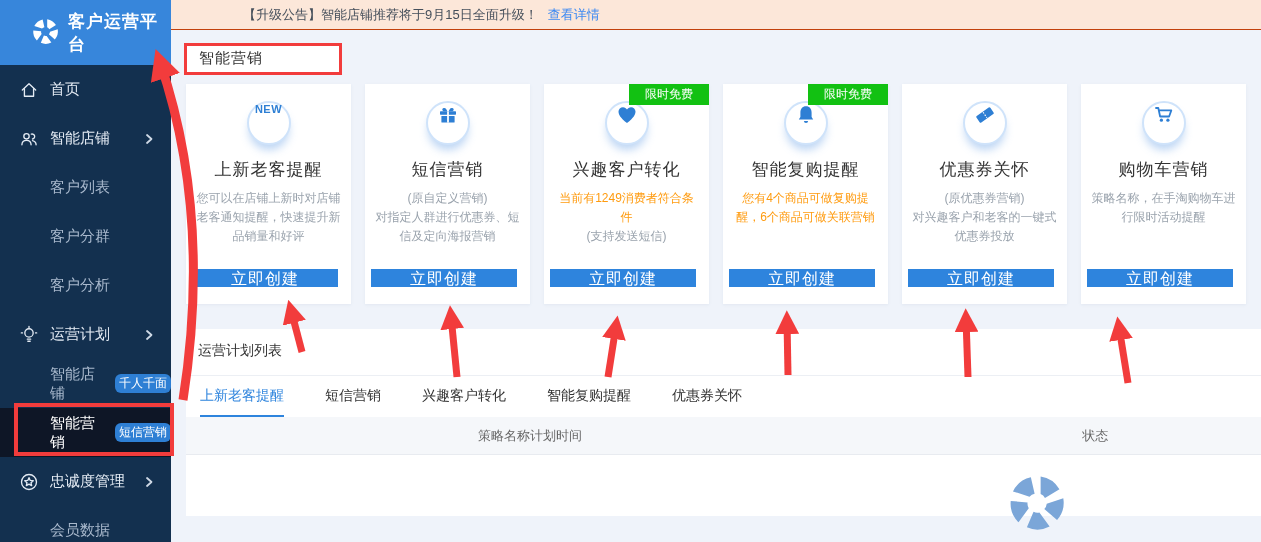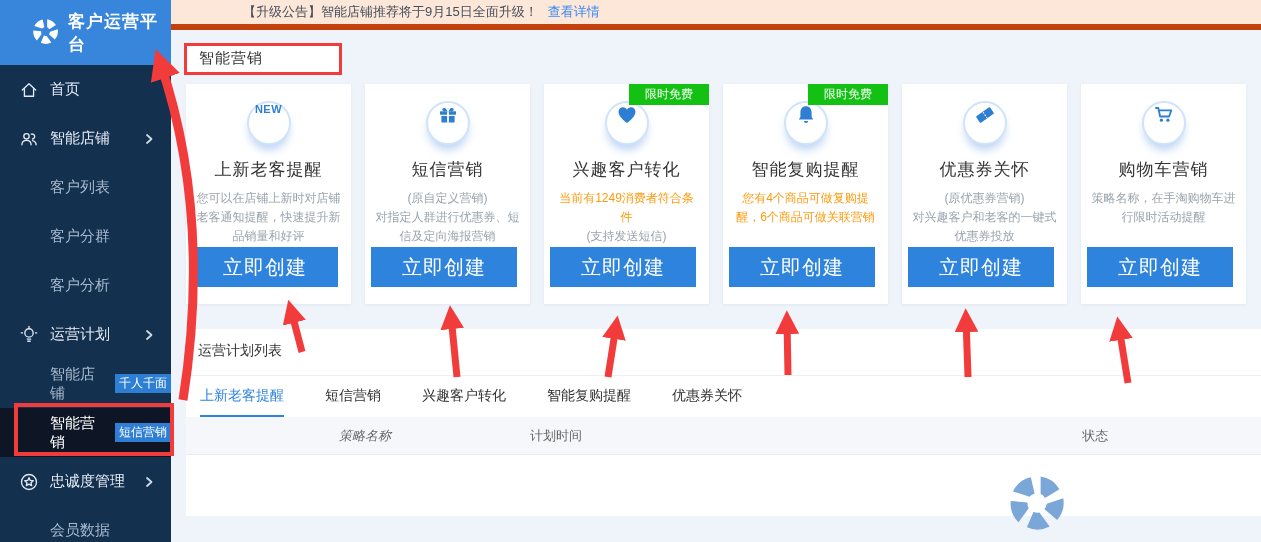--- a/index.html
+++ b/index.html
@@ -16,29 +16,29 @@
   .logo-text { color:#fff; font-size:17px; font-weight:bold; letter-spacing:1px; }
   .side-item { height:49px; display:flex; align-items:center; color:#e4ebf4;
     font-size:15px; cursor:pointer; position:relative; }
   .side-item.top { padding-left:18px;text-align:center; }
   .side-item.sub { padding-left:50px; color:#a9b9cd; }
   .side-item.active { background:#0e1626; color:#fff; }
   .side-icon { width:22px; height:22px; margin-right:10px; display:inline-flex;
     align-items:center; justify-content:center; }
   .side-icon svg { width:20px; height:20px; }
   .side-badge { margin-left:12px; background:#2e7fd4; color:#fff; font-size:12px;
-    padding:1px 4px; border-radius:0; white-space:nowrap; }
+    padding:1px 4px; border-radius:6px; white-space:nowrap; }
   .side-chevron { position:absolute; right:16px; top:50%; transform:translateY(-50%);
     display:inline-flex; }
   .side-chevron svg { width:12px; height:12px; }
   
   .main { margin-left:171px; position:relative; height:542px; }
   .banner { height:30px; background:var(--banner-bg,#fce7d9); display:flex;
     align-items:center; padding-left:72px; font-size:13px; color:#454f5b;
-    border-bottom:6px solid #c2410c; }
+    border-bottom:1px solid #c2410c; }
   .banner-link { color:var(--link-blue,#3d8af2); margin-left:10px; cursor:pointer; }
   .page-title-box { display:inline-block; margin:13px 0 0 13px; background:#fff;
     border:3px solid var(--annotation-red,#f23c3c); padding:3px 14px 4px 12px;
     min-width:158px; }
   .page-title { font-size:15px; color:#333; letter-spacing:1px; }
   
   .cards { display:flex; gap:14px; margin:9px 15px 0 15px; }
   .card { width:166px; height:220px; background:#fff; position:relative;
     text-align:center; box-shadow:0 1px 3px rgba(120,140,170,.10); }
   .card-badge { position:absolute; top:0; right:0; background:var(--badge-green,#12c112);
@@ -46,37 +46,37 @@
   .card-circle { width:44px; height:44px; border-radius:50%; margin:17px auto 0;
     border:2px solid #cfe3fa; display:flex; justify-content:center;
     box-shadow:0 7px 9px -2px rgba(110,165,230,.45); background:#fff; }
   .card-circle svg { width:24px; height:24px; }
   .card-circle .new-text { color:#2e7fd4; font-weight:bold; font-size:11px;
     letter-spacing:.5px; }
   .card-title { margin-top:13px; font-size:17px; color:#333; letter-spacing:1px; }
   .card-desc { margin-top:8px; padding:0 10px; font-size:12px; line-height:19px; }
   .desc-line.gray { color:#9aa3ad; }
   .desc-line.orange { color:var(--highlight-orange,#ff9b0f); }
-  .card-btn { position:absolute; left:6px; right:13px; bottom:17px; height:40px;
-    background:var(--accent-blue,#2e84dd); color:#fff; border:none; font-size:20px;
+  .card-btn { position:absolute; left:6px; right:13px; bottom:17px; height:18px;
+    background:var(--accent-blue,#2e84dd); color:#fff; border:none; font-size:16px;
     font-family:inherit; cursor:pointer; letter-spacing:1px; }
   
   .panel { margin:25px 0 16px 15px; background:#fff; height:187px; position:relative; }
   .panel-head { display:flex; align-items:center; padding:13px 0 15px 0; }
   .panel-bar { width:3px; height:14px; background:#222b38; margin-right:9px; }
   .panel-title { font-size:14px; color:#333; }
   .tabs { display:flex; border-top:1px solid #eceff4; height:42px; align-items:stretch;
     padding-left:14px; }
   .tab { margin-right:41px; display:flex; align-items:center; font-size:14px;
     color:#333; cursor:pointer; border-bottom:2px solid transparent; }
   .tab.active { color:var(--accent-blue,#2e84dd); border-bottom-color:var(--accent-blue,#2e84dd); }
   .thead { display:flex; background:#f5f7fa; height:38px; align-items:center;
     font-size:13px; color:#666; border-bottom:1px solid #e8ebf0; }
   .th { white-space:nowrap; }
-  .th-0 { width:32%; text-align:center; padding-left:14px;font-style:italic; }
+  .th-0 { width:32%; text-align:right; padding-left:14px; }
   .th-1 { width:26%; text-align:left;font-family:Liberation Mono, monospace; }
   .th-2 { flex:1; text-align:center; padding-left:120px; }
   .tbody { position:relative; height:70px; }
   .spinner { position:absolute; left:822px; top:19px; width:58px; height:58px; }
   
   .annotation-layer { position:absolute; inset:0; width:1261px; height:542px;
     z-index:5; pointer-events:none; }
   .sidebar-annotation-box { position:absolute; left:14px; top:403px; width:160px;
     height:53px; border:4px solid var(--annotation-red,#f23c3c); z-index:6;
     pointer-events:none; }

